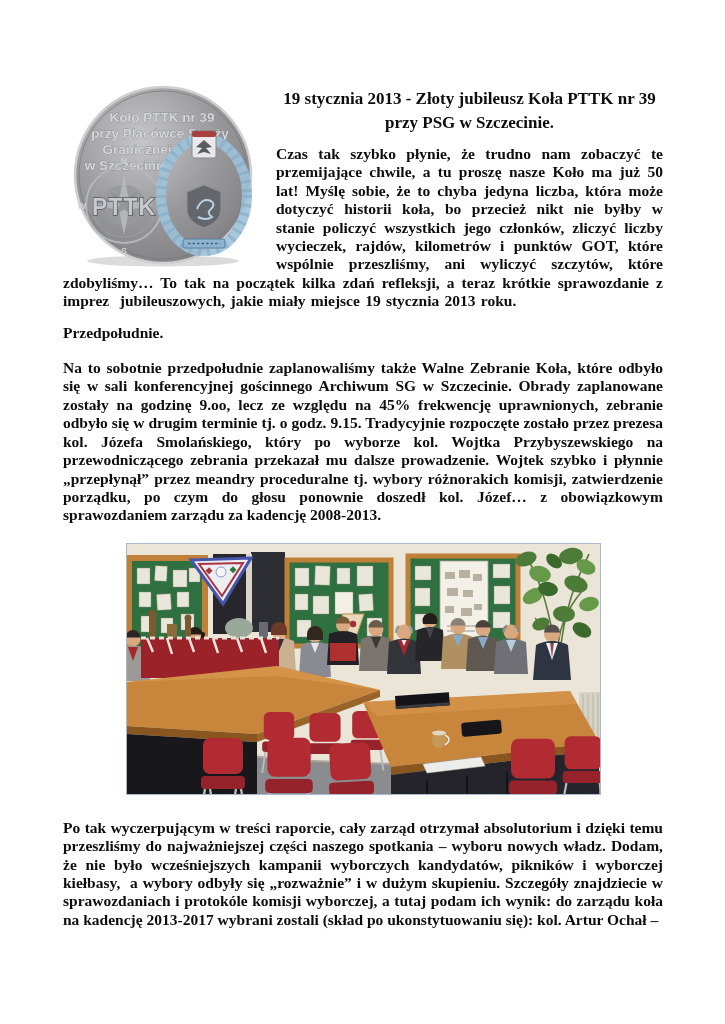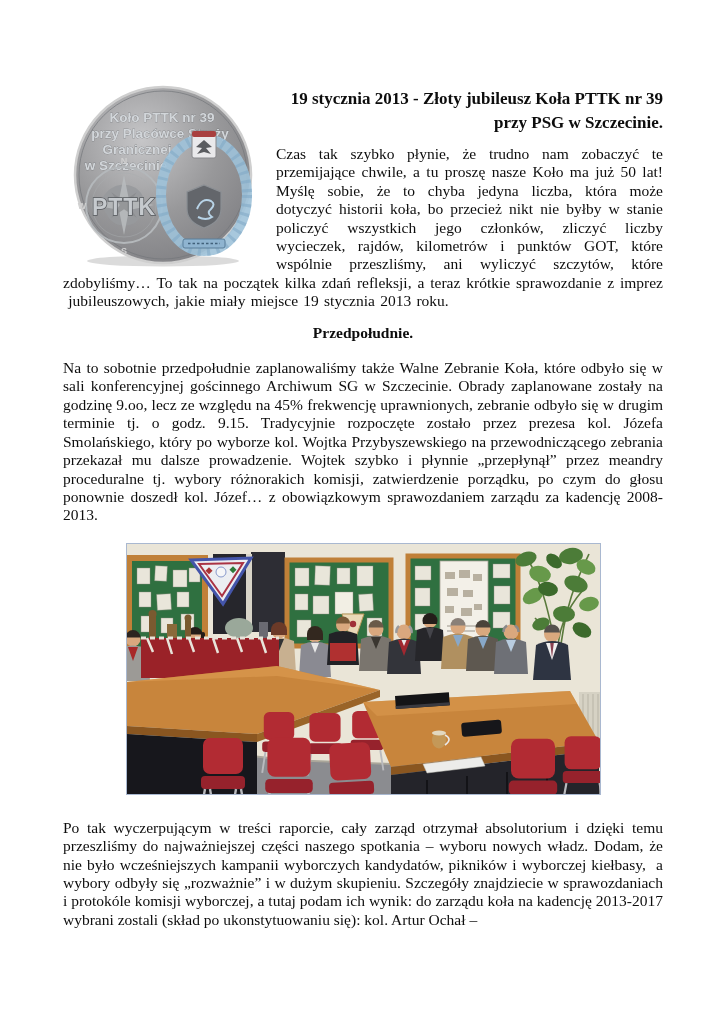--- a/index.html
+++ b/index.html
@@ -7,29 +7,29 @@
     width:725px;height:1024px;background:#ffffff;overflow:hidden;
     font-family:"Liberation Serif","DejaVu Serif",serif;
     color:var(--text,#000);
   }
   .page{
     box-sizing:border-box;
     width:725px;height:1024px;
     padding:85px 62px 30px 63px;
     font-size:15.5px;line-height:18.4px;
   }
-  p{margin:0;text-align:justify;}
+  p{margin:0;text-align:justify;font-weight:bold;}
   .intro{word-spacing:1.4px;}
   h1{
     font-size:17px;line-height:24px;font-weight:bold;
-    margin:2px 0 10px 0;text-align:right;
+    margin:2px 0 10px 0;text-align:center;
   }
   h2{
     font-size:15.5px;line-height:18.4px;font-weight:bold;
-    margin:13px 0 17px 0;text-align:center;
+    margin:13px 0 17px 0;text-align:left;
   }
   .medal-float{
     float:left;width:200px;height:183px;margin:0 13px 0 0;
   }
   .medal-float svg{display:block;}
   .photo-frame{
     width:473px;margin:18px auto 24px auto;
     border:1px solid var(--photo-border,#a9b8d0);
     line-height:0;
   }

